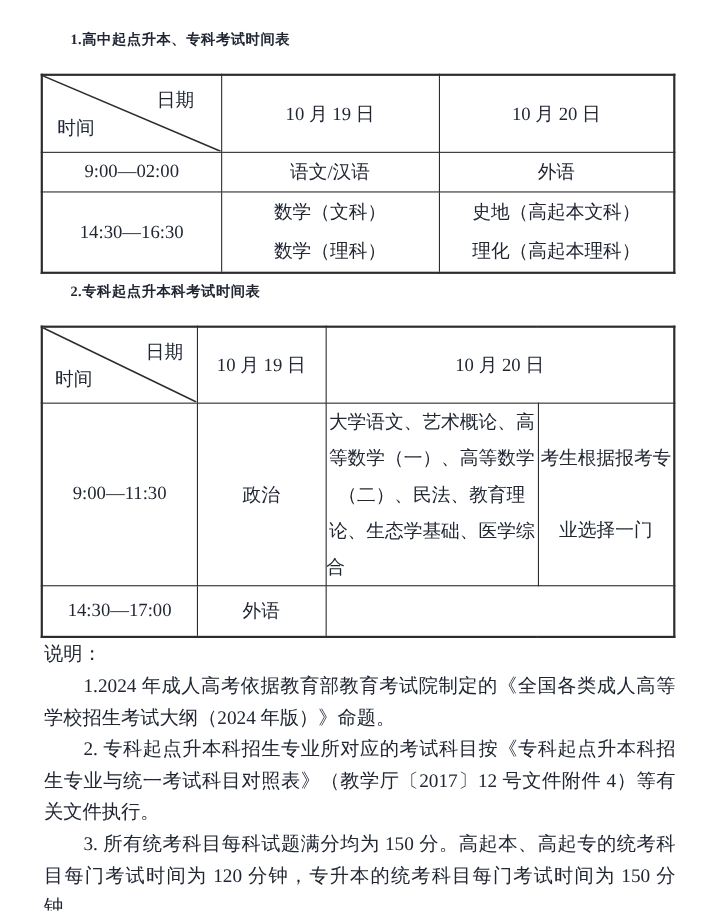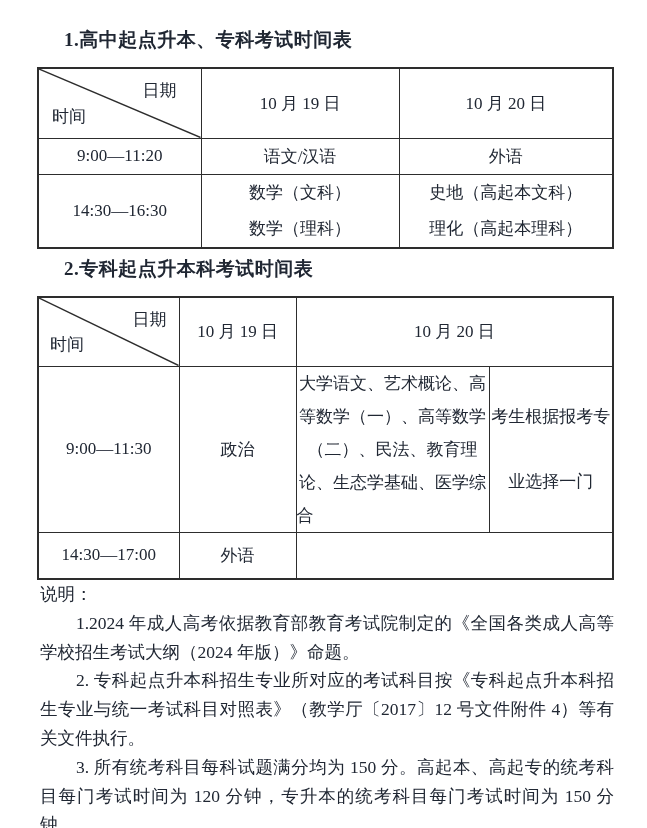--- a/index.html
+++ b/index.html
@@ -6,21 +6,21 @@
   .page {
     position:relative;
     width:647px; height:828px;
     background:#ffffff;
     font-family:"Liberation Serif","DejaVu Serif",serif;
     color:#202733;
     overflow:hidden;
   }
   .sec-title {
     position:absolute;
-    font-size:19px;
+    font-size:13px;
     font-weight:bold;
     letter-spacing:0.5px;
     white-space:nowrap;
   }
   .title1 { left:64px; top:27px; }
   .title2 { left:64px; top:256px;text-align:right; }
 
   table.sched {
     position:absolute;
     border-collapse:collapse;
@@ -94,21 +94,21 @@
         <svg class="diag-svg" viewBox="0 0 100 100" preserveAspectRatio="none">
           <line x1="0" y1="0" x2="100" y2="100" stroke="#2d2d2d" stroke-width="1.4" vector-effect="non-scaling-stroke"></line>
         </svg>
         <span class="diag-date">日期</span>
         <span class="diag-time">时间</span>
       </td>
       <td>10 月 19 日</td>
       <td>10 月 20 日</td>
     </tr>
     <tr class="row1">
-      <td>9:00—11:20</td>
+      <td>9:00—02:00</td>
       <td>语文/汉语</td>
       <td>外语</td>
     </tr>
     <tr class="row2">
       <td>14:30—16:30</td>
       <td class="two-line">
         <div>数学（文科）</div>
         <div>数学（理科）</div>
       </td>
       <td class="two-line">

